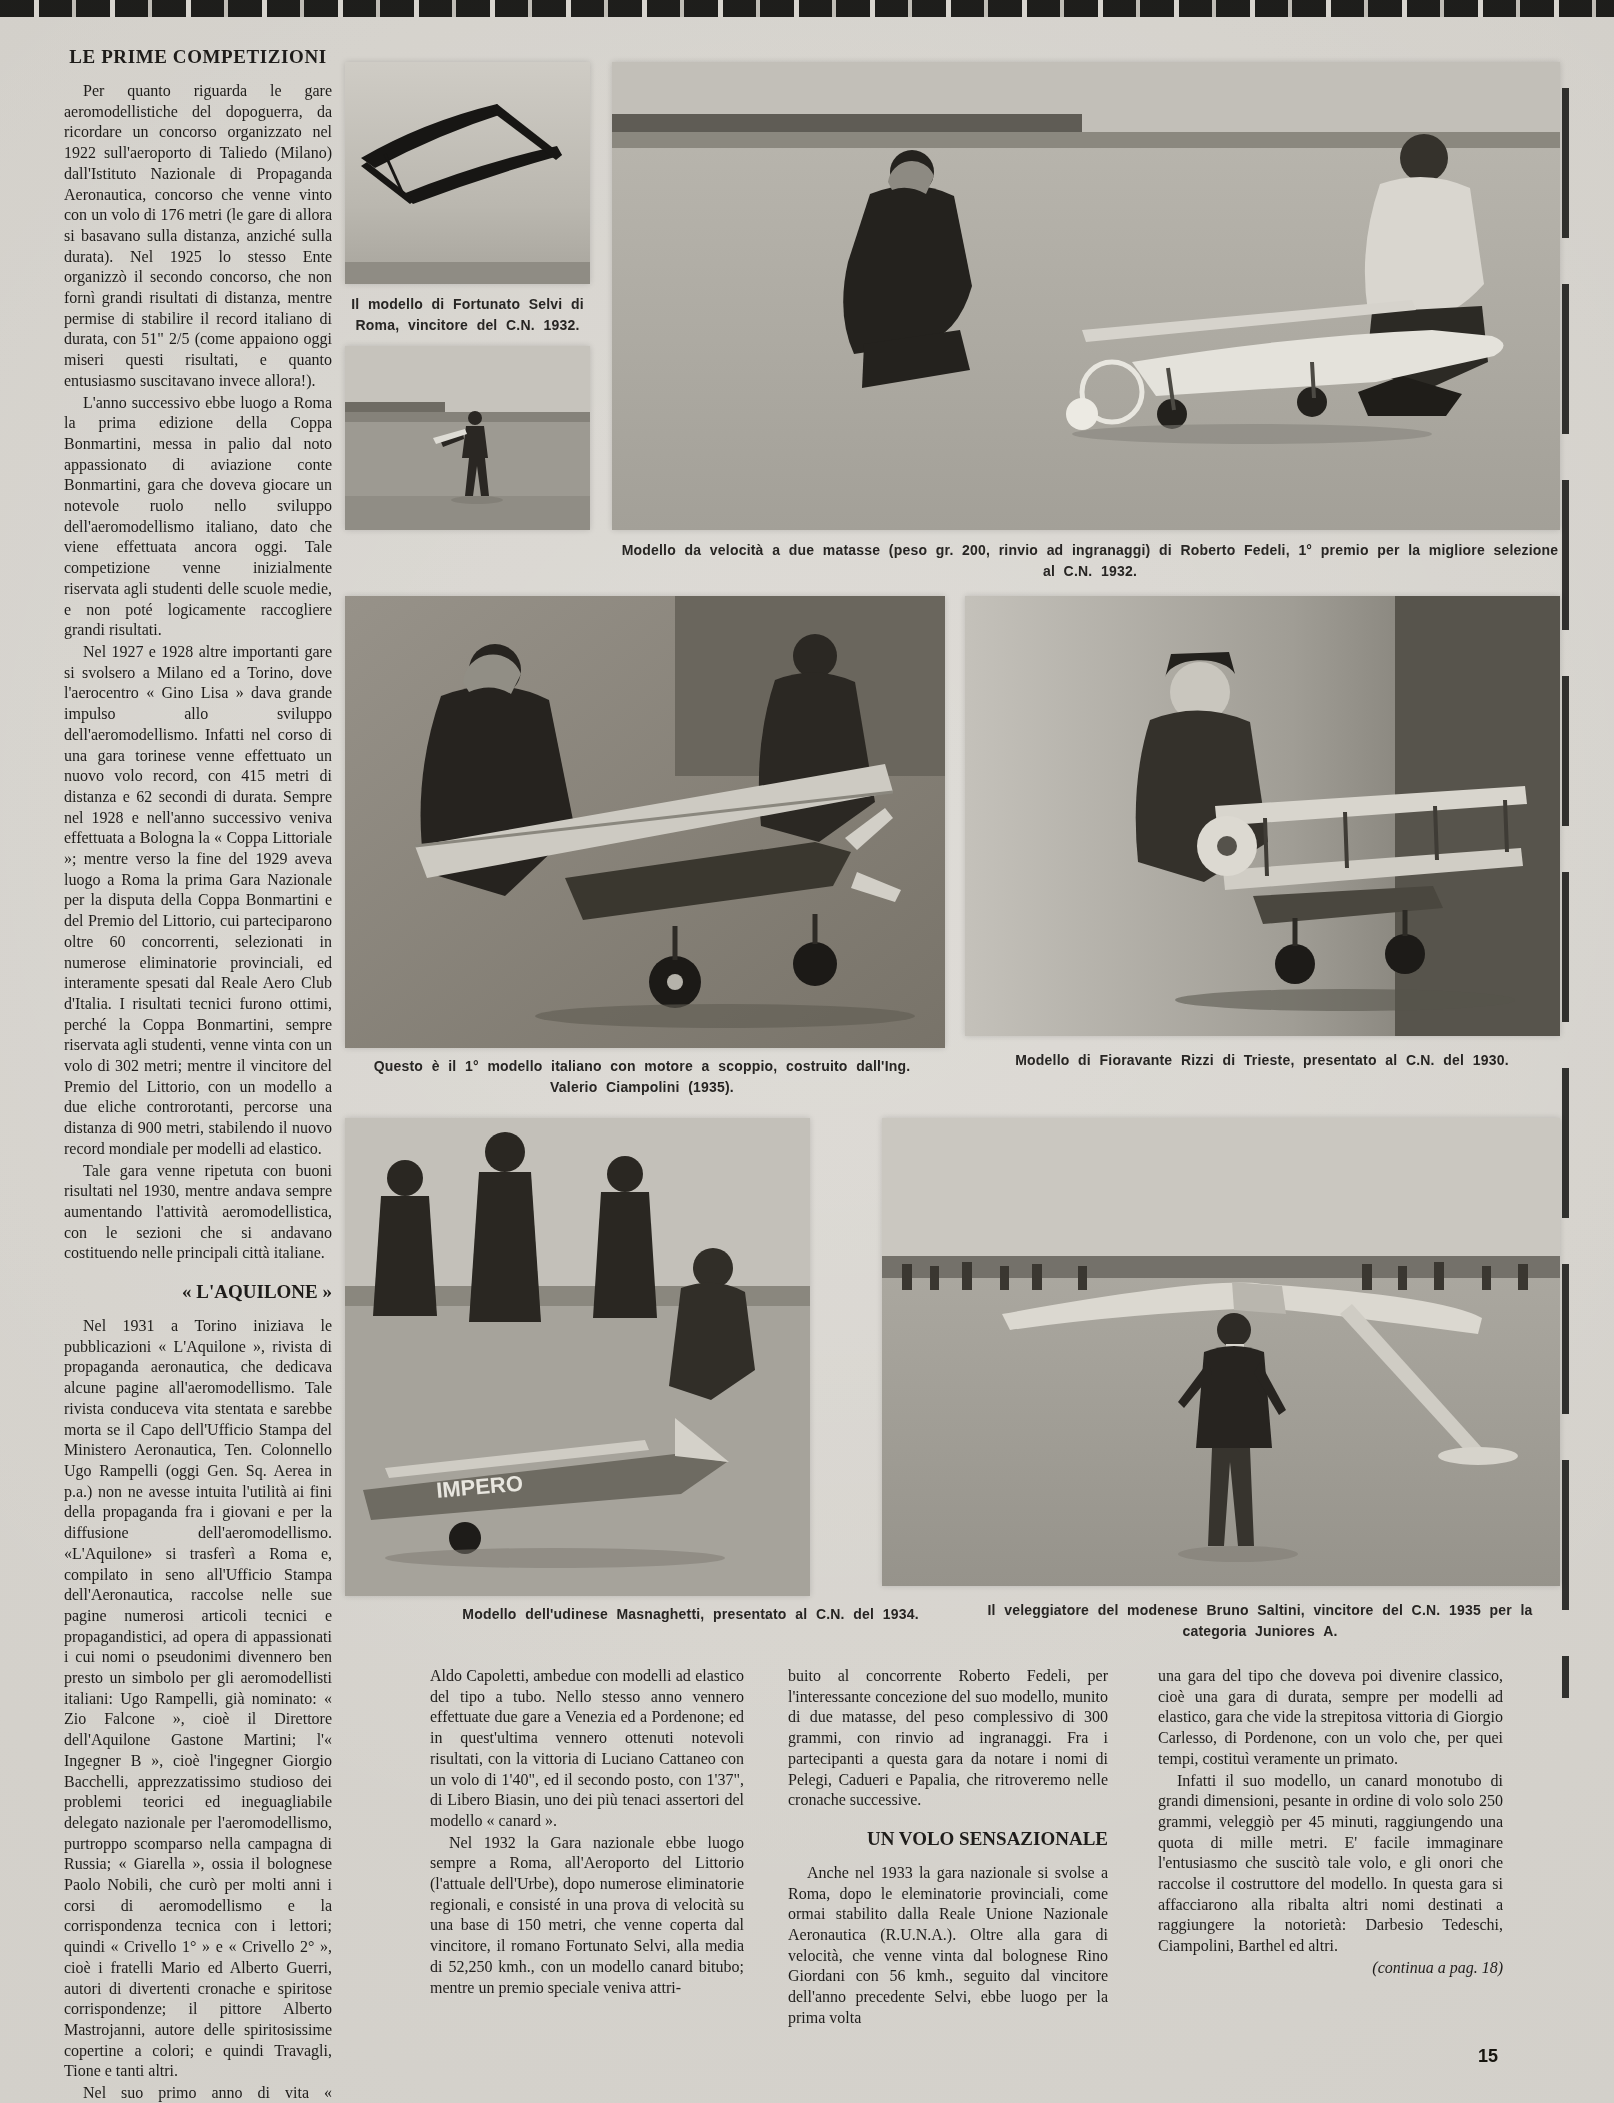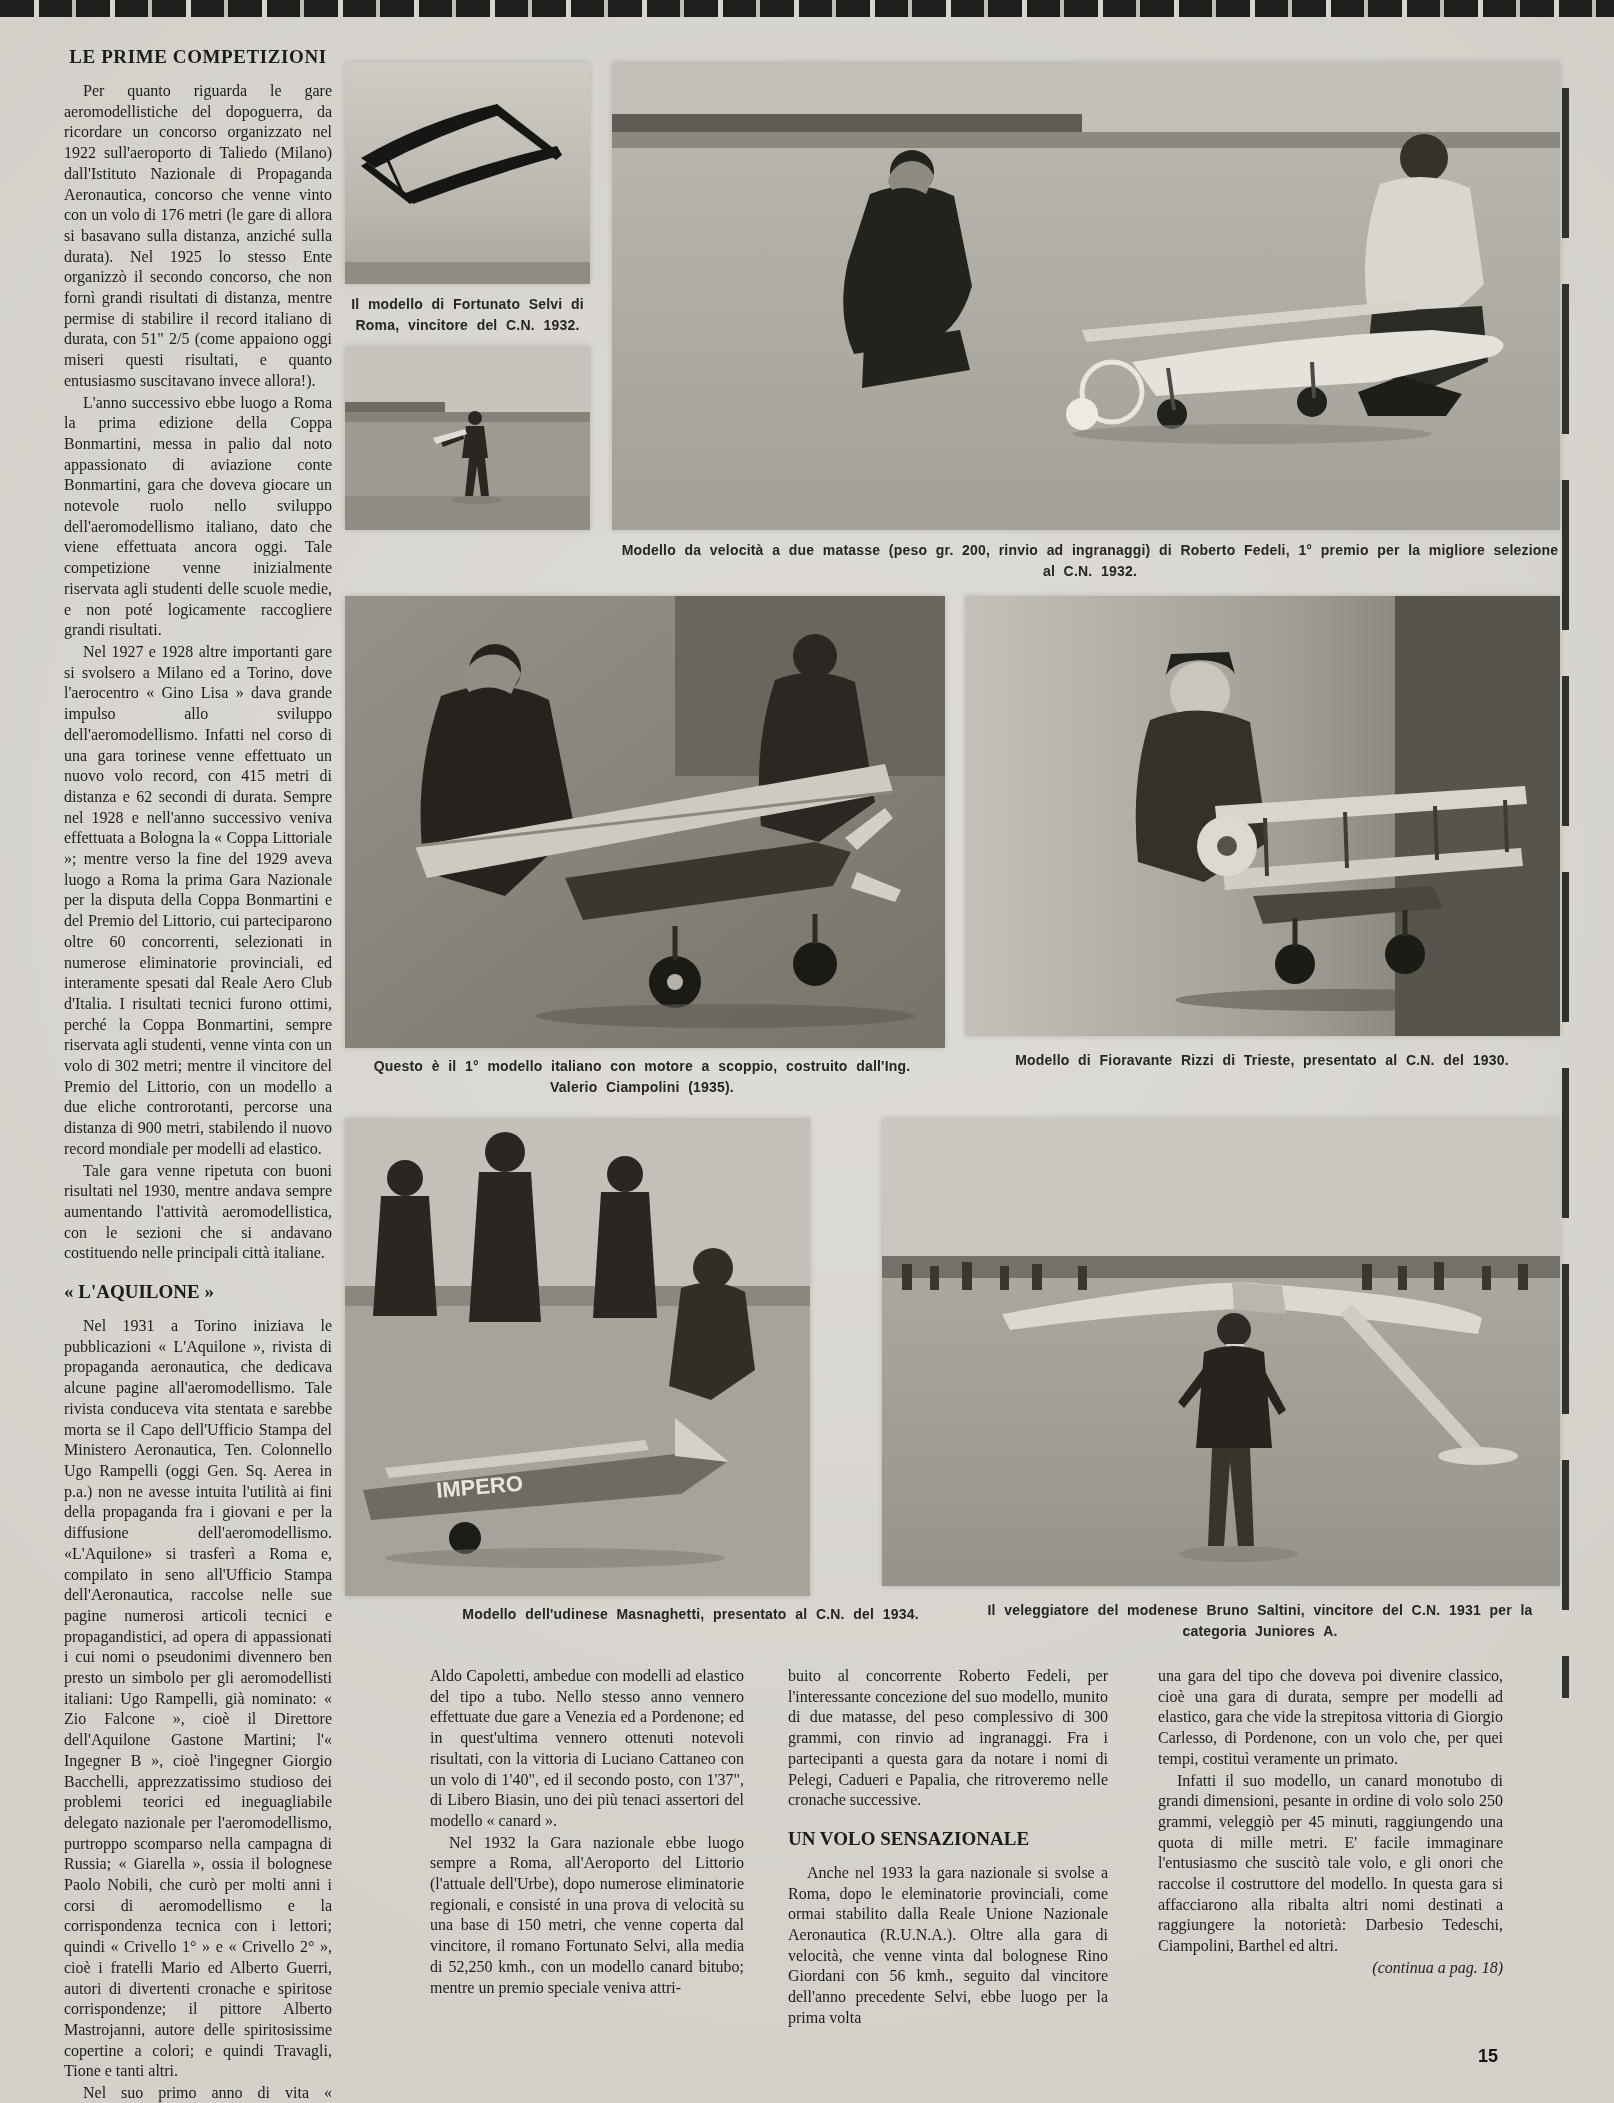--- a/index.html
+++ b/index.html
@@ -34,21 +34,21 @@
   .col1 { left:64px;  top:46px;  width:268px; }
   .col2 { left:430px; top:1666px; width:314px; }
   .col3 { left:788px; top:1666px; width:320px; }
   .col4 { left:1158px; top:1666px; width:345px; }
 
   .head-main {
     font-size:19px; font-weight:bold; text-align:center;
     letter-spacing:.6px; margin-bottom:13px; white-space:nowrap;
   }
   .head-sub {
-    font-size:19px; font-weight:bold; text-align:left;
+    font-size:19px; font-weight:bold; text-align:right;
     margin:17px 0 13px;
   }
 
   
   .caption {
     position:absolute; font-family:"Liberation Sans", sans-serif;
     font-weight:bold; font-size:14px; line-height:21px;
     text-align:center; color:#272523; word-spacing:4.5px; letter-spacing:.2px;
   }
 
@@ -310,21 +310,21 @@
         <circle cx="352" cy="212" r="17" fill="#2e2b26"></circle>
         <path d="M344 226 h18 v8 h-18 z" fill="#d8d5cd"></path>
         <path d="M322 234 q30 -12 60 0 l8 96 h-76 z" fill="#272420"></path>
         <path d="M330 330 l-4 98 h16 l6 -84 8 84 h16 l-4 -98 z" fill="#37342e"></path>
         <path d="M326 244 l-30 40 6 6 28 -34 z" fill="#272420"></path>
         <path d="M378 244 l26 48 -7 5 -25 -42 z" fill="#272420"></path>
       </g>
       <ellipse cx="356" cy="436" rx="60" ry="8" fill="#7d7a72" opacity=".5"></ellipse>
     </svg>
   </figure>
-  <div class="caption" style="left:958px; top:1600px; width:604px;">Il veleggiatore del modenese Bruno Saltini, vincitore del C.N. 1931 per la categoria Juniores A.</div>
+  <div class="caption" style="left:958px; top:1600px; width:604px;">Il veleggiatore del modenese Bruno Saltini, vincitore del C.N. 1935 per la categoria Juniores A.</div>
 
   <div class="col col2">
     <p style="text-indent:0">Aldo Capoletti, ambedue con modelli ad elastico del tipo a tubo. Nello stesso anno vennero effettuate due gare a Venezia ed a Pordenone; ed in quest'ultima vennero ottenuti notevoli risultati, con la vittoria di Luciano Cattaneo con un volo di 1'40", ed il secondo posto, con 1'37", di Libero Biasin, uno dei più tenaci assertori del modello « canard ».</p>
     <p>Nel 1932 la Gara nazionale ebbe luogo sempre a Roma, all'Aeroporto del Littorio (l'attuale dell'Urbe), dopo numerose eliminatorie regionali, e consisté in una prova di velocità su una base di 150 metri, che venne coperta dal vincitore, il romano Fortunato Selvi, alla media di 52,250 kmh., con un modello canard bitubo; mentre un premio speciale veniva attri-</p>
   </div>
 
   <div class="col col3">
     <p style="text-indent:0">buito al concorrente Roberto Fedeli, per l'interessante concezione del suo modello, munito di due matasse, del peso complessivo di 300 grammi, con rinvio ad ingranaggi. Fra i partecipanti a questa gara da notare i nomi di Pelegi, Cadueri e Papalia, che ritroveremo nelle cronache successive.</p>
     <div class="head-sub">UN VOLO SENSAZIONALE</div>
     <p>Anche nel 1933 la gara nazionale si svolse a Roma, dopo le eleminatorie provinciali, come ormai stabilito dalla Reale Unione Nazionale Aeronautica (R.U.N.A.). Oltre alla gara di velocità, che venne vinta dal bolognese Rino Giordani con 56 kmh., seguito dal vincitore dell'anno precedente Selvi, ebbe luogo per la prima volta</p>

